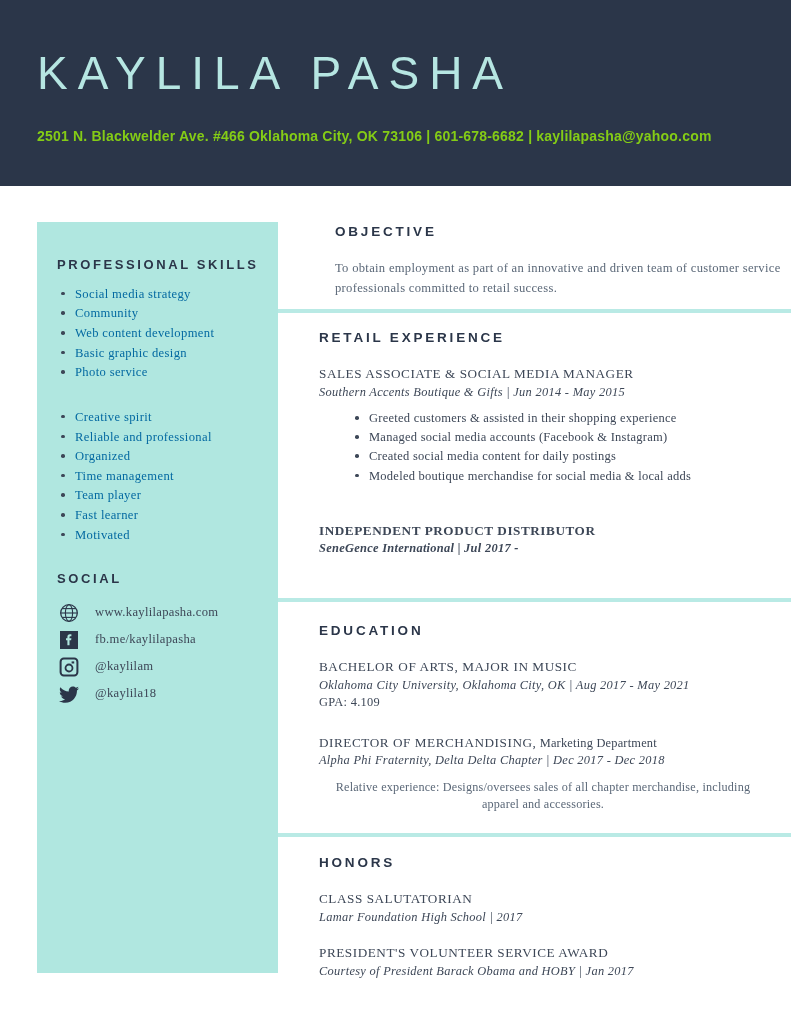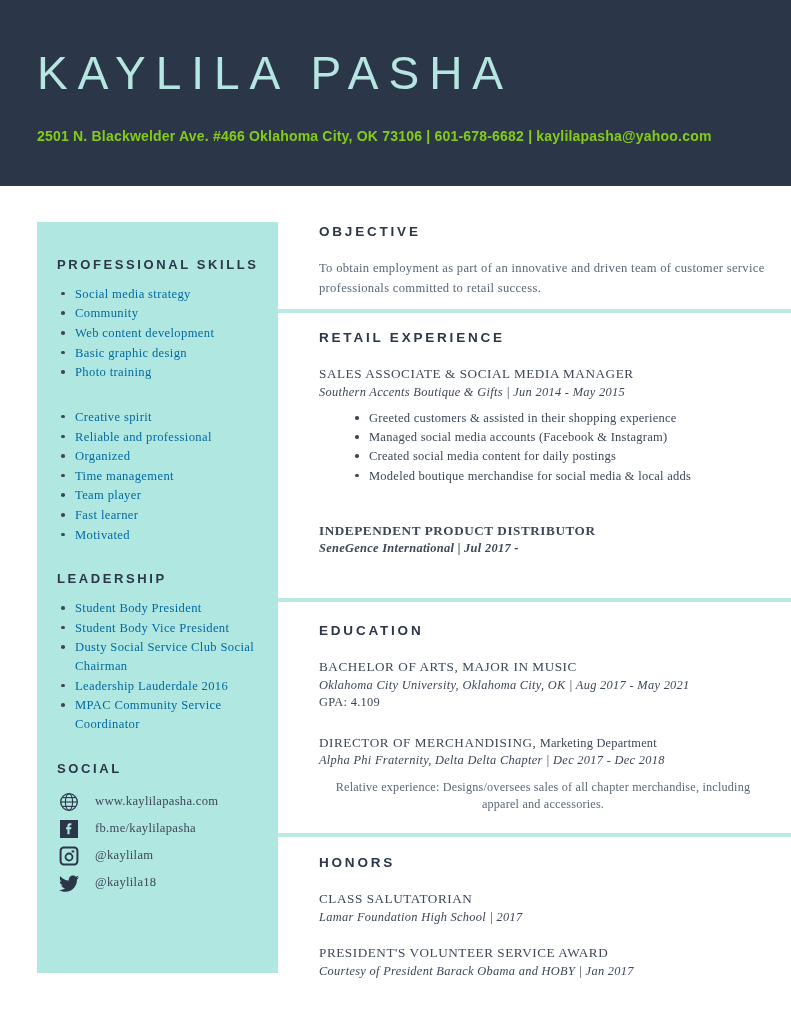--- a/index.html
+++ b/index.html
@@ -260,46 +260,36 @@
   <div class="sidebar">
     <div class="sb-inner">
 
       <div class="sb-block" style="padding-top:34px;">
         <div class="sb-heading">PROFESSIONAL SKILLS</div>
         <ul class="sb-list">
           <li>Social media strategy</li>
           <li>Community</li>
           <li>Web content development</li>
           <li>Basic graphic design</li>
-          <li>Photo training</li>
+          <li>Photo service</li>
         </ul>
       </div>
 
       <div class="sb-block" style="margin-top:26px;">
         <ul class="sb-list">
           <li>Creative spirit</li>
           <li>Reliable and professional</li>
           <li>Organized</li>
           <li>Time management</li>
           <li>Team player</li>
           <li>Fast learner</li>
           <li>Motivated</li>
         </ul>
       </div>
 
-      <div class="sb-block" style="margin-top:26px;">
-        <div class="sb-heading">LEADERSHIP</div>
-        <ul class="sb-list">
-          <li>Student Body President</li>
-          <li>Student Body Vice President</li>
-          <li>Dusty Social Service Club Social Chairman</li>
-          <li>Leadership Lauderdale 2016</li>
-          <li>MPAC Community Service Coordinator</li>
-        </ul>
-      </div>
 
       <div class="sb-block" style="margin-top:26px;">
         <div class="sb-heading">SOCIAL</div>
         <ul class="social-list">
 
           <li class="social-row">
             <span class="social-icon">
               <svg width="20" height="20" viewBox="0 0 20 20">
                 <circle cx="10" cy="10" r="8.3" fill="none" stroke="#2b3649" stroke-width="1.3"></circle>
                 <ellipse cx="10" cy="10" rx="3.6" ry="8.3" fill="none" stroke="#2b3649" stroke-width="1.1"></ellipse>
@@ -346,21 +336,21 @@
 
     </div>
   </div>
 
   <div class="divider" id="divider-1"></div>
   <div class="divider" id="divider-2"></div>
   <div class="divider" id="divider-3"></div>
 
   <div class="main">
 
-    <div class="sec" style="top:224px;">
+    <div class="sec" style="top:224px;margin-left:16px;">
       <div class="sec-heading">OBJECTIVE</div>
       <p class="obj-text">To obtain employment as part of an innovative and driven team of customer service professionals committed to retail success.</p>
     </div>
 
     <div class="sec" style="top:330px;">
       <div class="sec-heading">RETAIL EXPERIENCE</div>
 
       <div class="entry">
         <p class="entry-title">SALES ASSOCIATE &amp; SOCIAL MEDIA MANAGER</p>
         <p class="entry-sub">Southern Accents Boutique &amp; Gifts | Jun 2014 - May 2015</p>

